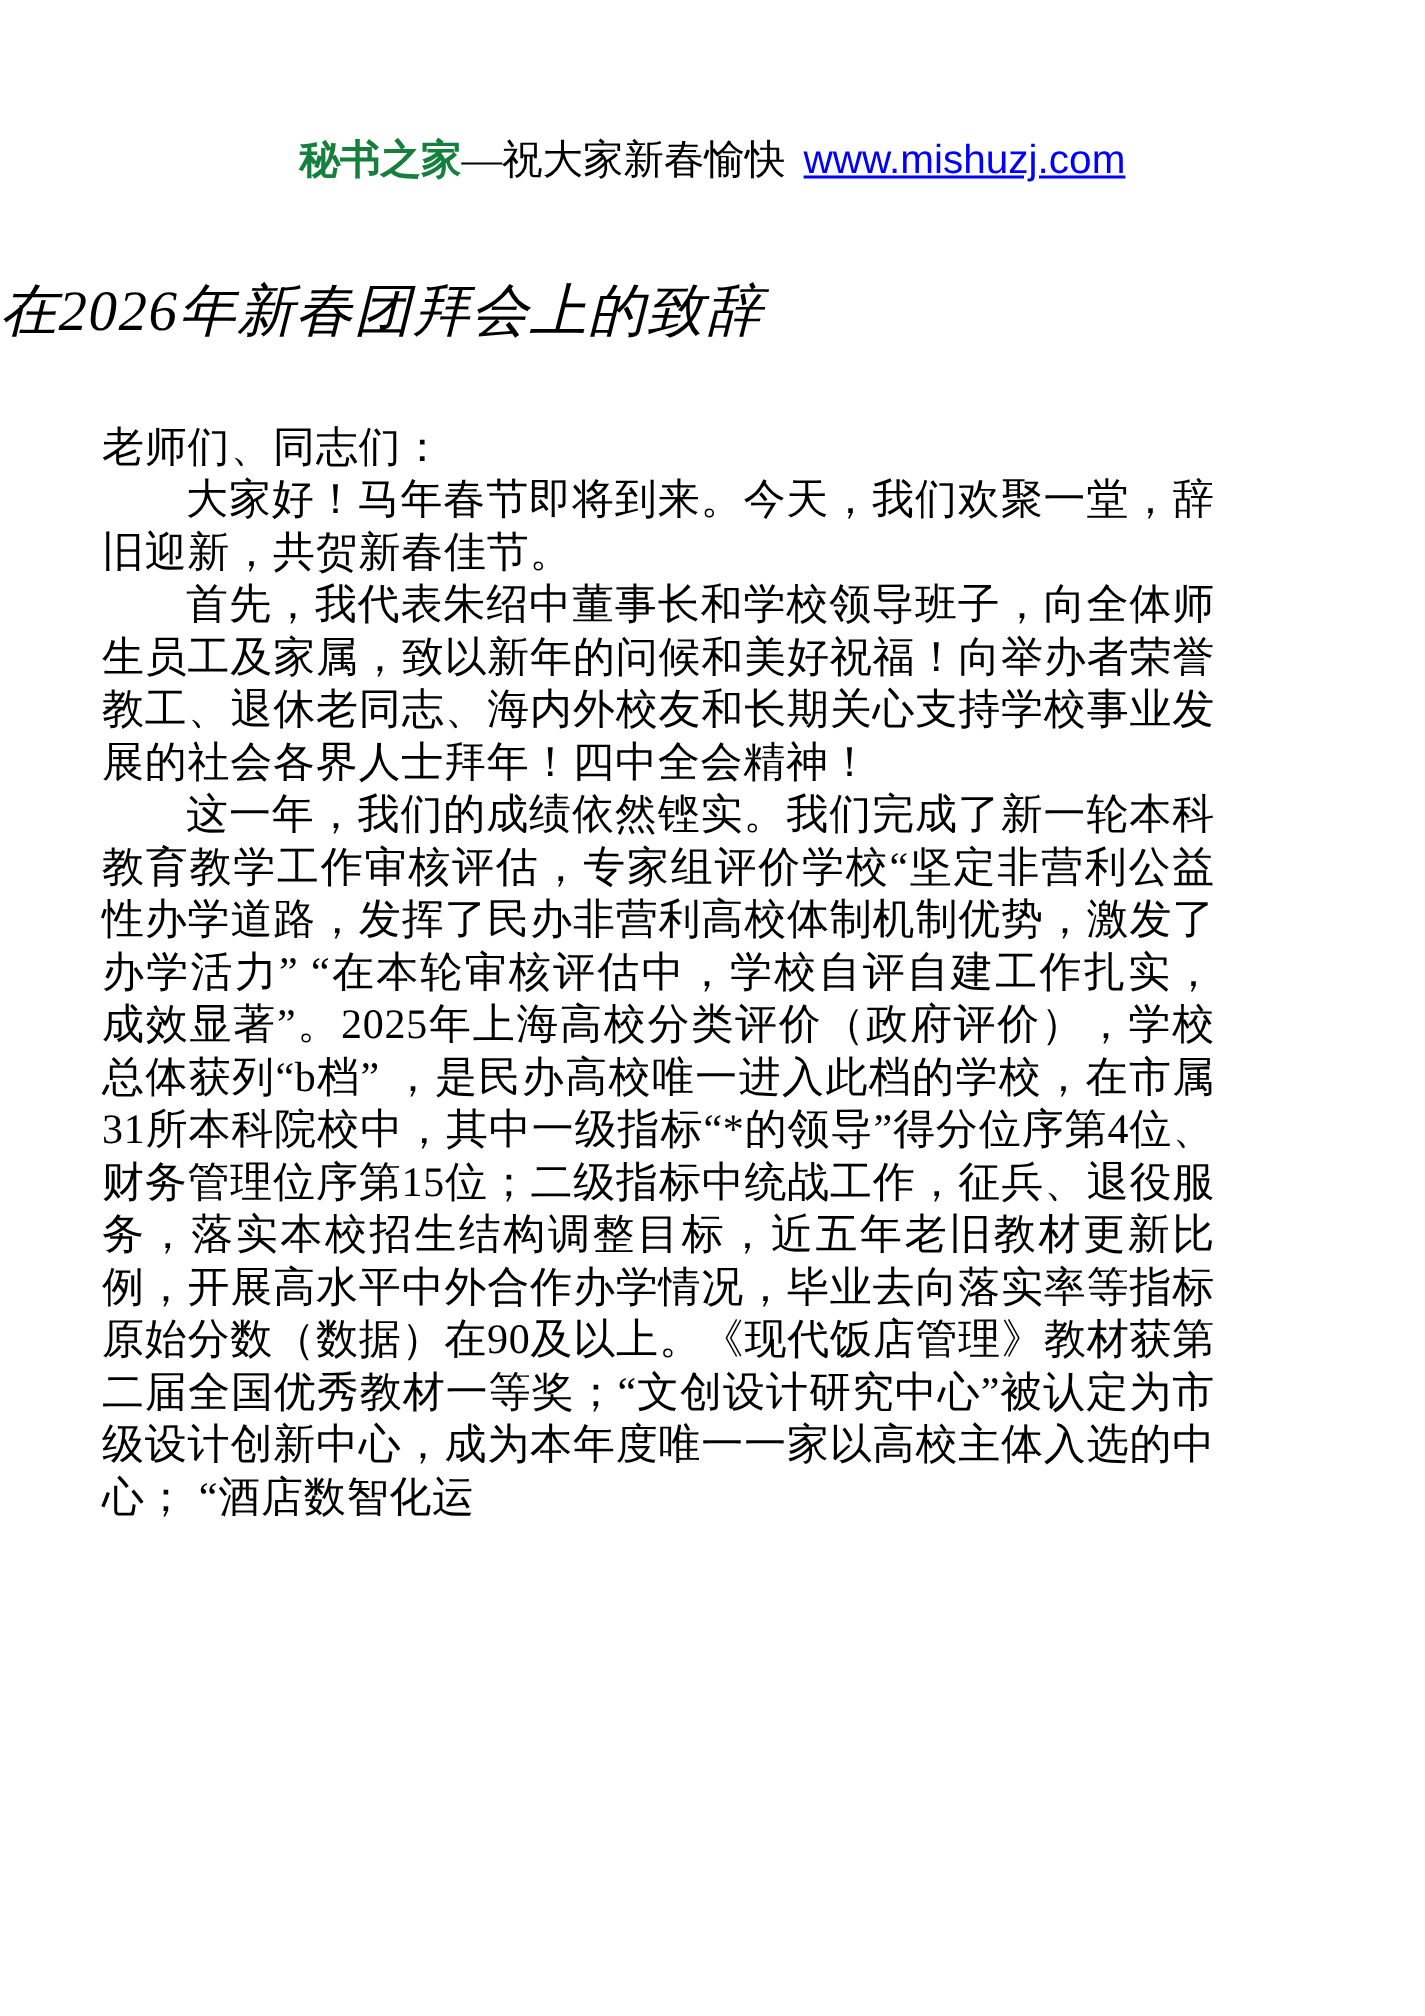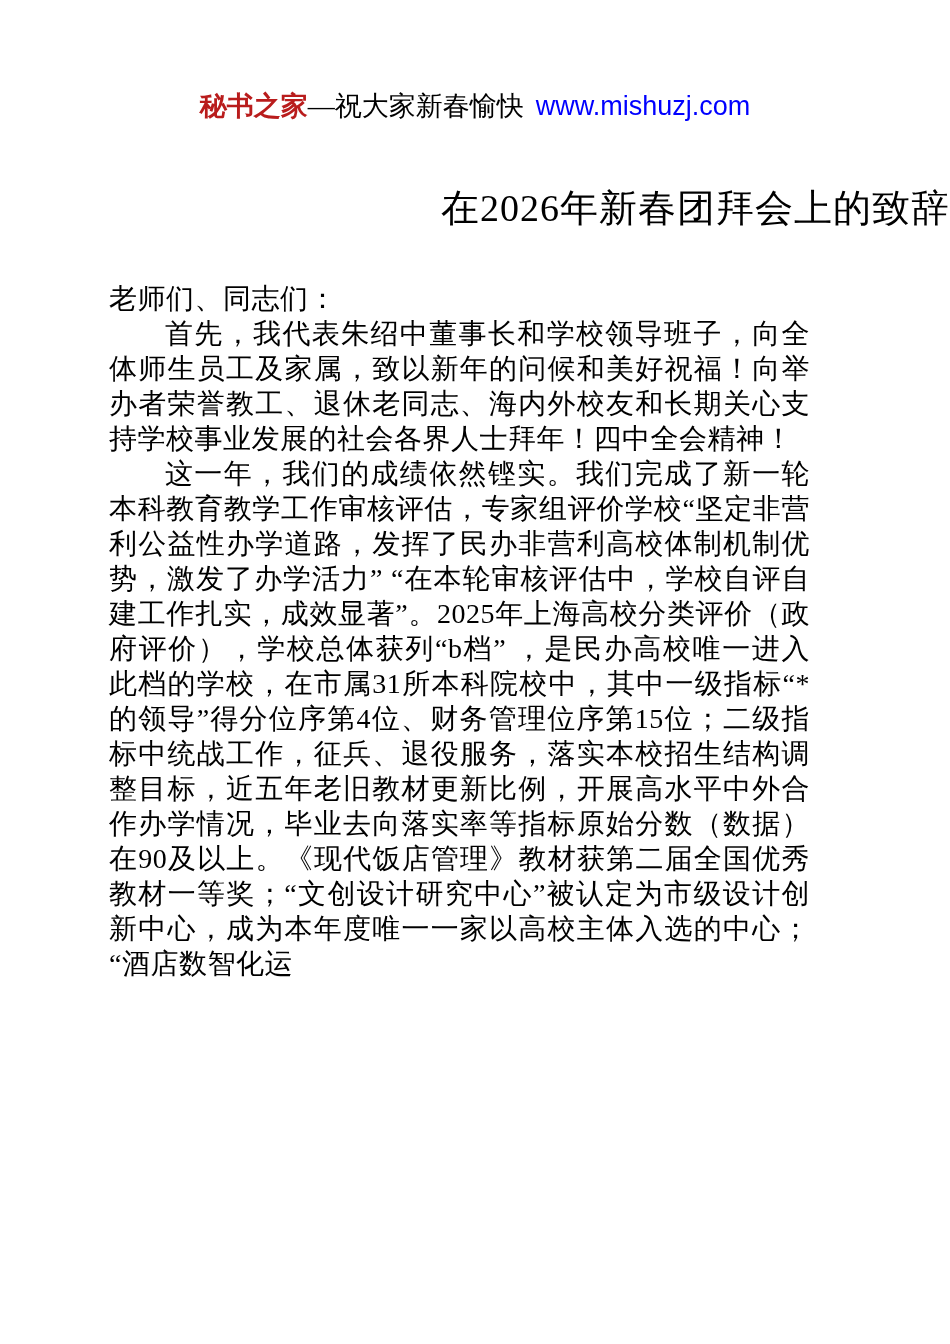--- a/index.html
+++ b/index.html
@@ -22,56 +22,59 @@
     line-height: 33px;
     font-family: "Liberation Serif", sans-serif;
     white-space: nowrap;
   }
   .site-header .brand {
     font-weight: bold;
   }
   .site-header .url {
     margin-left: 12px;
     font-family: "Liberation Sans", sans-serif;
+    text-decoration: underline;
   }
   .doc-title {
     margin: 62px 0 0 0;
-    text-align: right;
+    text-align: left;
     font-size: 38px;
     line-height: 46px;
     font-weight: normal;
     font-family: "Liberation Serif", sans-serif;
     letter-spacing: 1px;
+    font-style: italic;
   }
   .doc-body {
-    margin: 50px 140px 0 109px;
+    margin: 50px 140px 0 68px;
   }
   .doc-body p {
     margin: 0;
     font-size: 28px;
     line-height: 35px;
     text-align: justify;
     font-family: "Liberation Serif", sans-serif;
     letter-spacing: 0.5px;
   }
   .doc-body p.indent {
     text-indent: 2em;
   }
 </style>
 </head>
 <body>
 
 <div class="page">
 
   <div class="site-header">
-    <span class="brand" style="color: #b91c1c;">秘书之家</span><span>—祝大家新春愉快</span><span class="url" style="color: rgb(0, 0, 255);">www.mishuzj.com</span>
+    <span class="brand" style="color: #15803d;">秘书之家</span><span>—祝大家新春愉快</span><span class="url" style="color: rgb(0, 0, 255);">www.mishuzj.com</span>
   </div>
 
   <h1 class="doc-title">在2026年新春团拜会上的致辞</h1>
 
   <div class="doc-body">
 
   <p>老师们、同志们：</p>
+      <p class="indent">大家好！马年春节即将到来。今天，我们欢聚一堂，辞旧迎新，共贺新春佳节。</p>
       <p class="indent">首先，我代表朱绍中董事长和学校领导班子，向全体师生员工及家属，致以新年的问候和美好祝福！向举办者荣誉教工、退休老同志、海内外校友和长期关心支持学校事业发展的社会各界人士拜年！四中全会精神！</p>
       <p class="indent">这一年，我们的成绩依然铿实。我们完成了新一轮本科教育教学工作审核评估，专家组评价学校“坚定非营利公益性办学道路，发挥了民办非营利高校体制机制优势，激发了办学活力” “在本轮审核评估中，学校自评自建工作扎实，成效显著”。2025年上海高校分类评价（政府评价），学校总体获列“b档” ，是民办高校唯一进入此档的学校，在市属31所本科院校中，其中一级指标“*的领导”得分位序第4位、财务管理位序第15位；二级指标中统战工作，征兵、退役服务，落实本校招生结构调整目标，近五年老旧教材更新比例，开展高水平中外合作办学情况，毕业去向落实率等指标原始分数（数据）在90及以上。《现代饭店管理》教材获第二届全国优秀教材一等奖；“文创设计研究中心”被认定为市级设计创新中心，成为本年度唯一一家以高校主体入选的中心； “酒店数智化运</p>
     </div>
 
 </div>
 
 </body></html>

